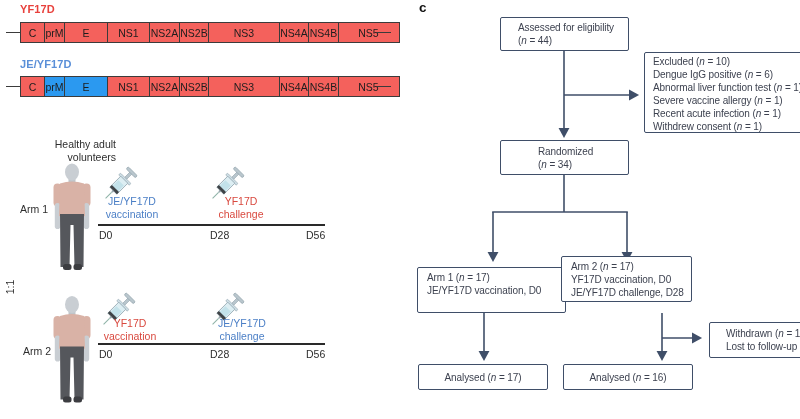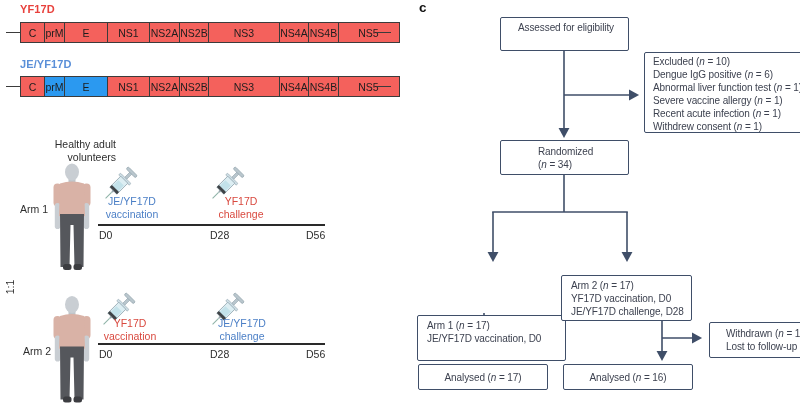--- a/index.html
+++ b/index.html
@@ -214,42 +214,43 @@
       <path d="M493,212 L493,260" marker-end="url(#ah)"></path>
       <path d="M627,212 L627,260" marker-end="url(#ah)"></path>
       <path d="M484,313 L484,359" marker-end="url(#ah)"></path>
       <path d="M662,313 L662,359" marker-end="url(#ah)"></path>
       <path d="M662,338 L700,338" marker-end="url(#ah)"></path>
     </g>
   </svg>
 
   <div class="fbox" style="left:500px;top:17px;width:129px;height:34px;padding:3px 0 0 17px;">
     <div>Assessed for eligibility</div>
+    <div>(<i>n</i> = 44)</div>
   </div>
 
   <div class="fbox" style="left:644px;top:52px;width:166px;height:81px;padding:2px 0 0 8px;">
     <div>Excluded (<i>n</i> = 10)</div>
     <div>Dengue IgG positive (<i>n</i> = 6)</div>
     <div>Abnormal liver function test (<i>n</i> = 1)</div>
     <div>Severe vaccine allergy (<i>n</i> = 1)</div>
     <div>Recent acute infection (<i>n</i> = 1)</div>
     <div>Withdrew consent (<i>n</i> = 1)</div>
   </div>
 
   <div class="fbox" style="left:500px;top:140px;width:129px;height:35px;padding:4px 4px 0 37px;">
     <div>Randomized</div>
     <div>(<i>n</i> = 34)</div>
   </div>
 
-  <div class="fbox" style="left:417px;top:267px;width:149px;height:46px;padding:3px 0 0 9px;margin-top:48px;">
+  <div class="fbox" style="left:417px;top:267px;width:149px;height:46px;padding:3px 0 0 9px;">
     <div>Arm 1 (<i>n</i> = 17)</div>
     <div>JE/YF17D vaccination, D0</div>
   </div>
 
-  <div class="fbox" style="left:561px;top:275px;width:131px;height:46px;padding:3px 0 16px 9px;">
+  <div class="fbox" style="left:561px;top:256px;width:131px;height:46px;padding:3px 0 16px 9px;">
     <div>Arm 2 (<i>n</i> = 17)</div>
     <div>YF17D vaccination, D0</div>
     <div>JE/YF17D challenge, D28</div>
   </div>
 
   <div class="fbox" style="left:709px;top:322px;width:101px;height:36px;padding:4px 0 0 16px;">
     <div>Withdrawn (<i>n</i> = 1)</div>
     <div>Lost to follow-up</div>
   </div>
 

